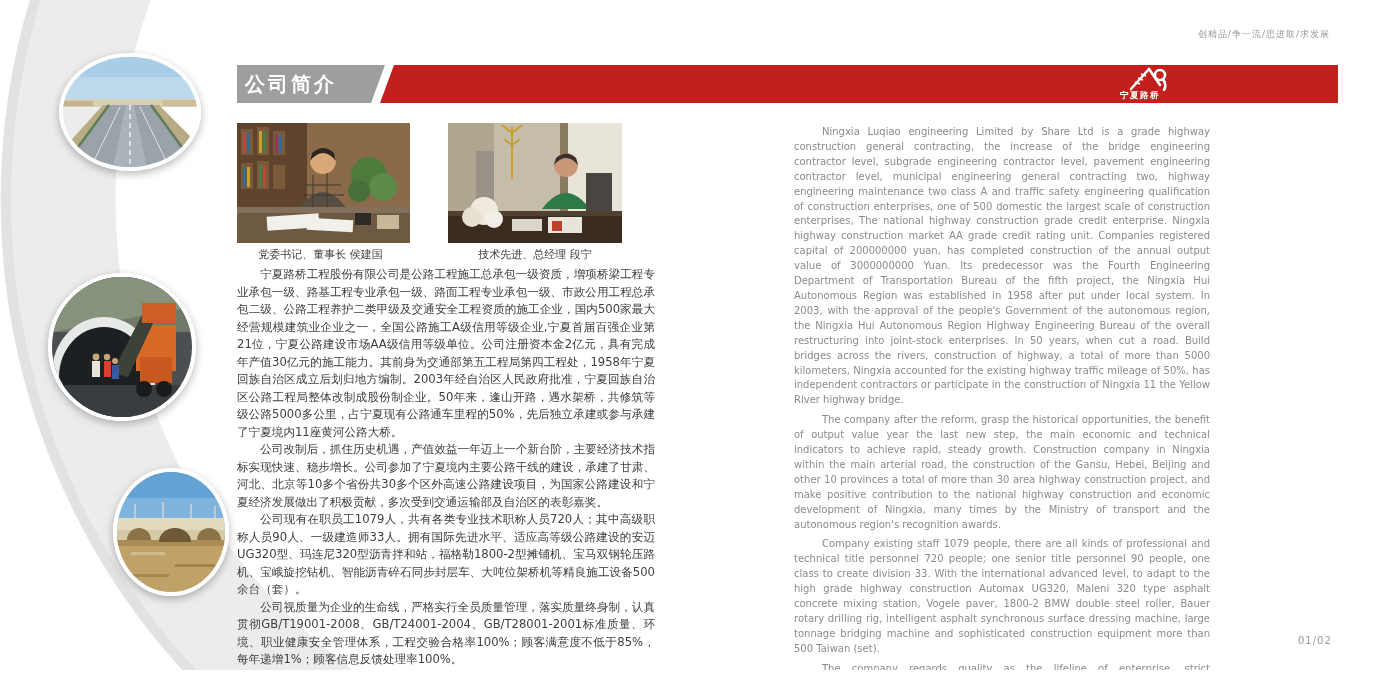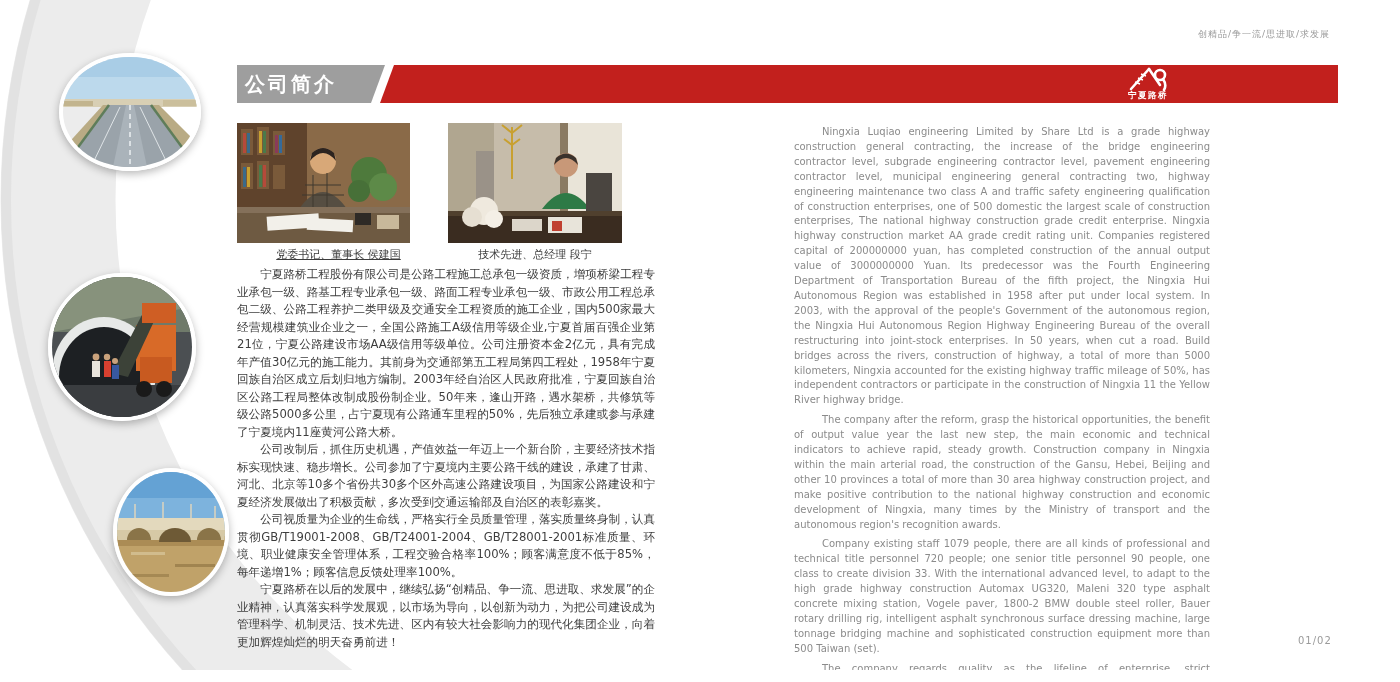--- a/index.html
+++ b/index.html
@@ -19,31 +19,31 @@
   
   .banner{position:absolute;left:237px;top:65px;width:1101px;height:38px;}
   .banner-gray{position:absolute;left:0;top:0;width:160px;height:38px;background:#9e9e9e;
                clip-path:polygon(0 0,148px 0,134px 100%,0 100%);
                color:#fff;font-size:20px;font-weight:bold;letter-spacing:3px;line-height:38px;
                padding-left:8px;box-sizing:border-box;}
   .banner-red{position:absolute;left:0;top:0;width:1101px;height:38px;background:#c2201d;
               clip-path:polygon(157px 0,100% 0,100% 100%,143px 100%);}
   .banner-red .en-title{position:absolute;left:165px;top:0;color:#fff;font-size:21px;
               font-weight:bold;letter-spacing:1px;line-height:38px;}
-  .logo{position:absolute;left:883px;top:1px;width:56px;height:36px;text-align:center;color:#fff;}
+  .logo{position:absolute;left:883px;top:1px;width:56px;height:36px;color:#fff;}
   .logo svg{display:block;margin:0 auto;}
   .logo-name{font-size:8.5px;font-weight:bold;letter-spacing:1.5px;line-height:9px;}
   
   .exec{position:absolute;top:123px;overflow:hidden;}
   .exec svg{display:block;}
   .exec-1{left:237px;width:173px;height:120px;}
   .exec-2{left:448px;width:174px;height:120px;}
   .caption{position:absolute;top:247px;font-size:11px;color:#3c3c3c;text-align:center;
            font-family:"DejaVu Serif","Liberation Serif",serif;}
-  .caption-1{left:252px;width:173px;text-decoration:underline;}
+  .caption-1{left:234px;width:173px;}
   .caption-2{left:448px;width:174px;}
   
   .cn-col{position:absolute;left:237px;top:266px;width:418px;font-size:11.6px;line-height:17.5px;
           color:#3d3d3d;text-align:justify;}
   .cn-col p{margin:0;text-indent:2em;}
   
   .en-col{position:absolute;left:789px;top:120px;width:426px;font-size:10px;line-height:14.9px;
           color:#8b8b8b;text-align:justify;}
   .en-col p{margin:5px;text-indent:2.8em;}
   
@@ -217,20 +217,21 @@
       <rect x="104" y="98" width="10" height="10" fill="#c04030"></rect>
     </svg>
   </div>
 
   <div class="caption caption-1">党委书记、董事长 侯建国</div>
   <div class="caption caption-2">技术先进、总经理 段宁</div>
 
   <div class="cn-col">
     <p>宁夏路桥工程股份有限公司是公路工程施工总承包一级资质，增项桥梁工程专业承包一级、路基工程专业承包一级、路面工程专业承包一级、市政公用工程总承包二级、公路工程养护二类甲级及交通安全工程资质的施工企业，国内500家最大经营规模建筑业企业之一，全国公路施工A级信用等级企业,宁夏首届百强企业第21位，宁夏公路建设市场AA级信用等级单位。公司注册资本金2亿元，具有完成年产值30亿元的施工能力。其前身为交通部第五工程局第四工程处，1958年宁夏回族自治区成立后划归地方编制。2003年经自治区人民政府批准，宁夏回族自治区公路工程局整体改制成股份制企业。50年来，逢山开路，遇水架桥，共修筑等级公路5000多公里，占宁夏现有公路通车里程的50%，先后独立承建或参与承建了宁夏境内11座黄河公路大桥。</p>
     <p>公司改制后，抓住历史机遇，产值效益一年迈上一个新台阶，主要经济技术指标实现快速、稳步增长。公司参加了宁夏境内主要公路干线的建设，承建了甘肃、河北、北京等10多个省份共30多个区外高速公路建设项目，为国家公路建设和宁夏经济发展做出了积极贡献，多次受到交通运输部及自治区的表彰嘉奖。</p>
+    <p>公司现有在职员工1079人，共有各类专业技术职称人员720人；其中高级职称人员90人、一级建造师33人。拥有国际先进水平、适应高等级公路建设的安迈UG320型、玛连尼320型沥青拌和站，福格勒1800-2型摊铺机、宝马双钢轮压路机、宝峨旋挖钻机、智能沥青碎石同步封层车、大吨位架桥机等精良施工设备500余台（套）。</p>
     <p>公司视质量为企业的生命线，严格实行全员质量管理，落实质量终身制，认真贯彻GB/T19001-2008、GB/T24001-2004、GB/T28001-2001标准质量、环境、职业健康安全管理体系，工程交验合格率100%；顾客满意度不低于85%，每年递增1%；顾客信息反馈处理率100%。</p>
     <p>宁夏路桥在以后的发展中，继续弘扬“创精品、争一流、思进取、求发展”的企业精神，认真落实科学发展观，以市场为导向，以创新为动力，为把公司建设成为管理科学、机制灵活、技术先进、区内有较大社会影响力的现代化集团企业，向着更加辉煌灿烂的明天奋勇前进！</p>
   </div>
 
   <div class="en-col">
     <p>Ningxia Luqiao engineering Limited by Share Ltd is a grade highway construction general contracting, the increase of the bridge engineering contractor level, subgrade engineering contractor level, pavement engineering contractor level, municipal engineering general contracting two, highway engineering maintenance two class A and traffic safety engineering qualification of construction enterprises, one of 500 domestic the largest scale of construction enterprises, The national highway construction grade credit enterprise. Ningxia highway construction market AA grade credit rating unit. Companies registered capital of 200000000 yuan, has completed construction of the annual output value of 3000000000 Yuan. Its predecessor was the Fourth Engineering Department of Transportation Bureau of the fifth project, the Ningxia Hui Autonomous Region was established in 1958 after put under local system. In 2003, with the approval of the people's Government of the autonomous region, the Ningxia Hui Autonomous Region Highway Engineering Bureau of the overall restructuring into joint-stock enterprises. In 50 years, when cut a road. Build bridges across the rivers, construction of highway, a total of more than 5000 kilometers, Ningxia accounted for the existing highway traffic mileage of 50%, has independent contractors or participate in the construction of Ningxia 11 the Yellow River highway bridge.</p>
     <p>The company after the reform, grasp the historical opportunities, the benefit of output value year the last new step, the main economic and technical indicators to achieve rapid, steady growth. Construction company in Ningxia within the main arterial road, the construction of the Gansu, Hebei, Beijing and other 10 provinces a total of more than 30 area highway construction project, and make positive contribution to the national highway construction and economic development of Ningxia, many times by the Ministry of transport and the autonomous region's recognition awards.</p>
     <p>Company existing staff 1079 people, there are all kinds of professional and technical title personnel 720 people; one senior title personnel 90 people, one class to create division 33. With the international advanced level, to adapt to the high grade highway construction Automax UG320, Maleni 320 type asphalt concrete mixing station, Vogele paver, 1800-2 BMW double steel roller, Bauer rotary drilling rig, intelligent asphalt synchronous surface dressing machine, large tonnage bridging machine and sophisticated construction equipment more than 500 Taiwan (set).</p>
     <p>The company regards quality as the lifeline of enterprise, strict implementation of total quality management, the implementation of quality of life tenure, conscientiously implement the GB/T19001-2008, GB/T24001-2004, GB/T28001-2001 standards of quality, environment, occupation health and safety management system, project acceptance rate of 100%; customer satisfaction degree of not less than 85%, an average annual increase of 1%; the customer feedback information processing rate of 100%.</p>
 

